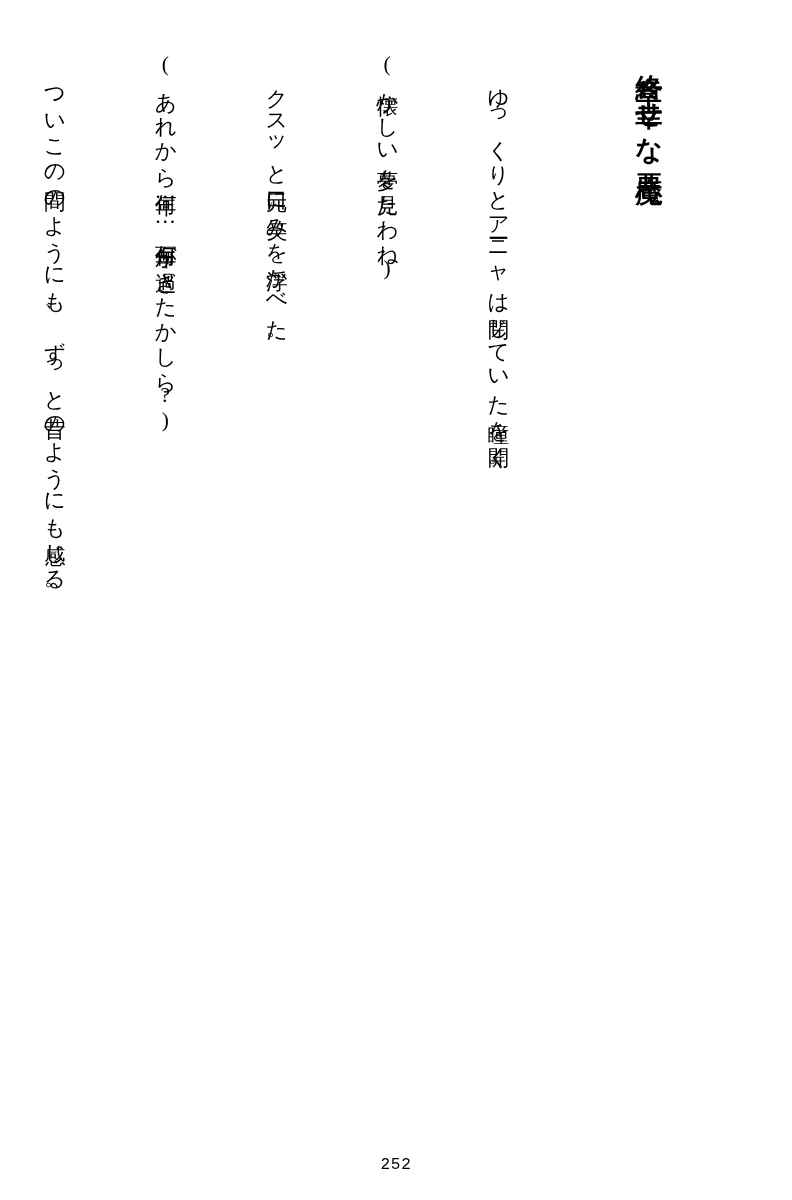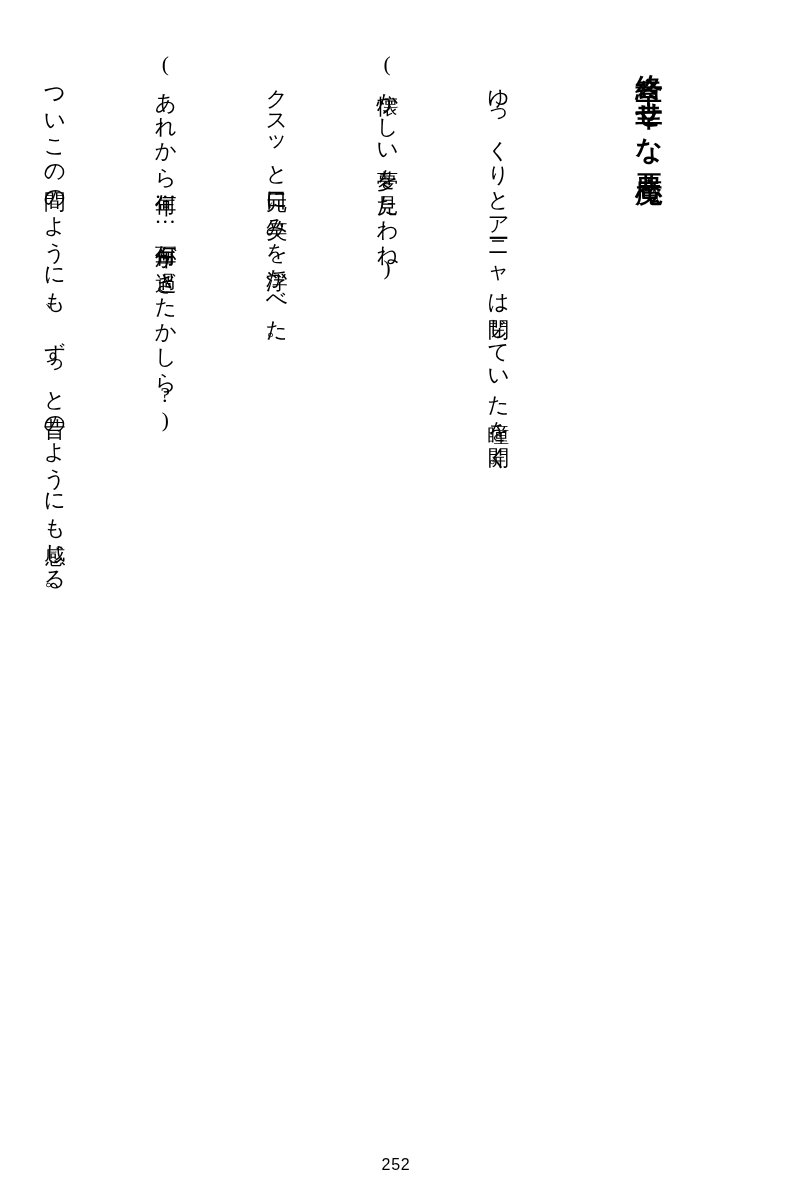--- a/index.html
+++ b/index.html
@@ -69,21 +69,21 @@
     text-indent: 0;
   }
 
   .page-number {
     position: absolute;
     left: 0;
     right: 0;
     bottom: 26px;
     text-align: center;
     font-size: 16px;
-    font-family: Liberation Sans, sans-serif;
+    font-family: Liberation Mono, monospace;
     letter-spacing: 0.05em;
   }
 </style>
 </head>
 <body>
 
 <div class="page">
 
   <div class="vtext">
     <div class="chapter-line"><span class="chapter-num">終章</span><span class="chapter-gap"></span><span class="chapter-title">幸せな悪魔</span></div>

